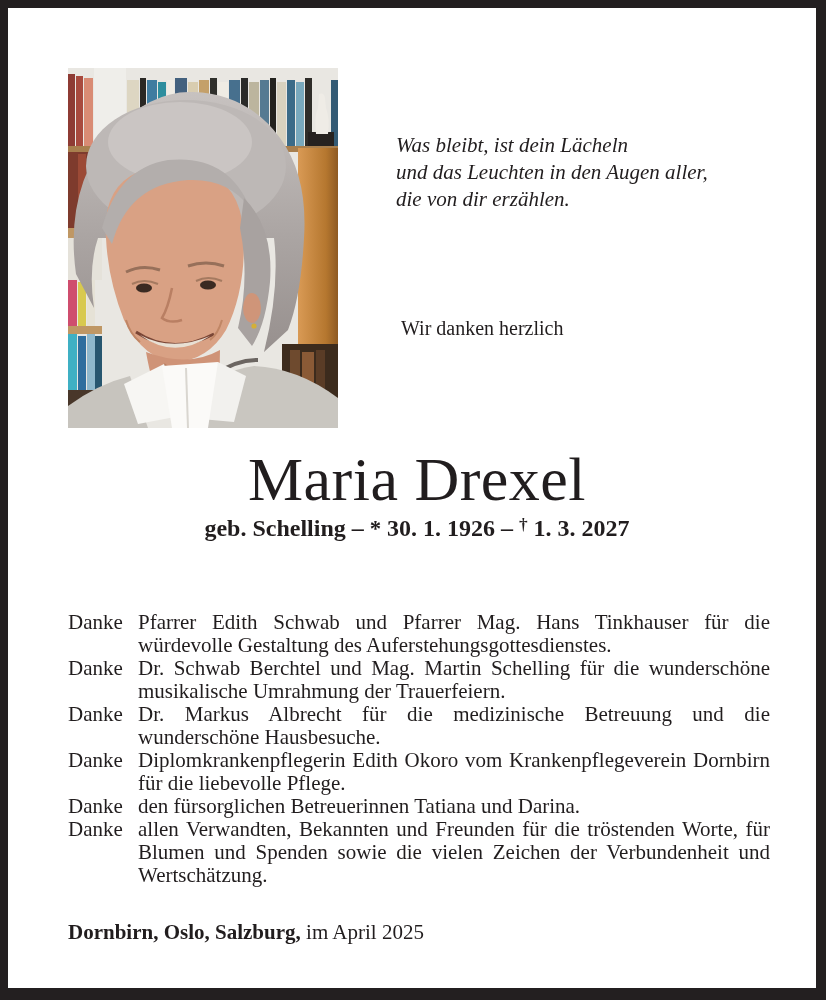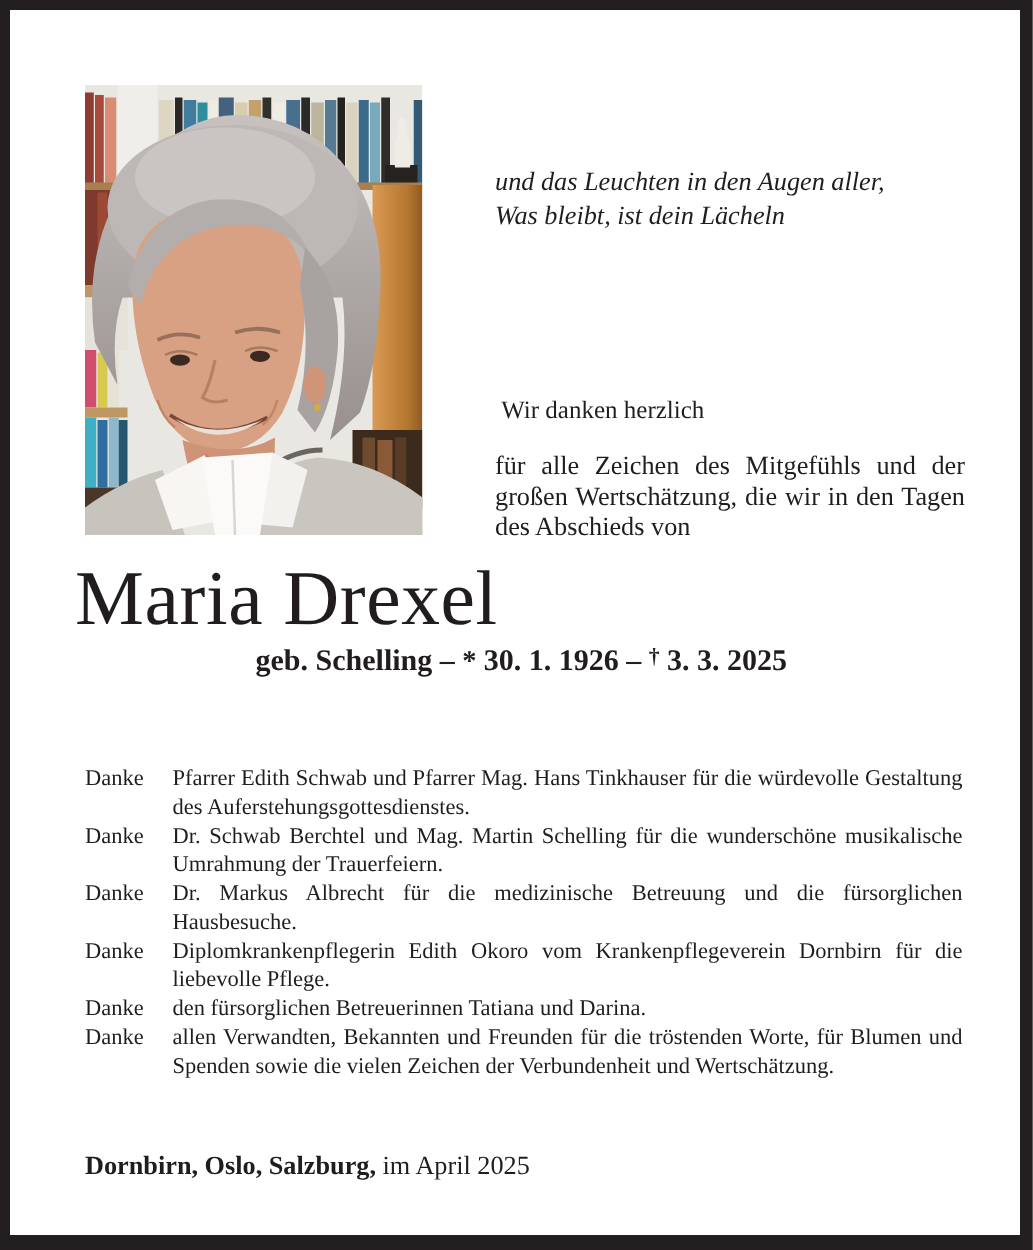--- a/index.html
+++ b/index.html
@@ -28,36 +28,36 @@
   .heading{
     position:absolute;left:396px;top:312px;width:380px;
     font-size:20px;font-weight:normal;margin:5px;
   }
   .intro{
     position:absolute;left:396px;top:360px;width:376px;
     font-size:21px;line-height:24.5px;text-align:justify;margin:0;
   }
   .name{
     position:absolute;left:60px;top:444px;width:714px;
-    font-size:62px;font-weight:normal;margin:0;
+    text-align:center;font-size:62px;font-weight:normal;margin:0;
     letter-spacing:0.5px;
   }
   .dates{
     position:absolute;left:60px;top:515px;width:714px;
     text-align:center;font-size:24px;font-weight:bold;
   }
   .dates .sym-star{font-size:0.95em;}
   .dates .sym-dagger{font-size:0.72em;vertical-align:0.35em;font-weight:bold;}
   .erfahren{
     position:absolute;left:68px;top:566px;width:702px;
     font-size:21px;margin:0;
   }
   .thanks{
     position:absolute;left:68px;top:611px;width:702px;
-    font-size:18px;line-height:23px;
+    font-size:21px;line-height:23px;
   }
   .thanks-row{display:grid;grid-template-columns:70px 1fr;}
   .thanks-text{text-align:justify;}
   .footer{
     position:absolute;left:68px;top:920px;width:702px;
     display:flex;justify-content:space-between;align-items:center;
     font-size:21px;
   }
   .footer-bold{font-weight:bold;}
 </style>
@@ -183,45 +183,45 @@
 
         <path d="M56 316 L96 296 L112 348 L70 356 Z" fill="#f7f6f3"></path>
         <path d="M150 294 L178 308 L166 354 L122 350 Z" fill="#f2f1ee"></path>
         <path d="M94 298 L150 294 L140 360 L104 360 Z" fill="#fbfaf8"></path>
         <path d="M118 300 L120 360" stroke="#d9d6d0" stroke-width="2"></path>
       </g>
     </svg>
   </figure>
 
   <div class="quote">
+    <span>Was bleibt, ist dein Lächeln</span>
     <span>und das Leuchten in den Augen aller,</span>
-    <span>Was bleibt, ist dein Lächeln</span>
+    <span>die von dir erzählen.</span>
   </div>
 
   <h2 class="heading">Wir danken herzlich</h2>
-  <p class="intro">für alle Zeichen des Mitgefühls und der großen Wertschätzung, die wir in den Tagen des Abschieds von</p>
 
   <h1 class="name">Maria Drexel</h1>
   <div class="dates">
-    <span>geb. Schelling – </span><span class="sym-star">* </span><span>30. 1. 1926 – </span><span class="sym-dagger">†</span><span> 3. 3. 2025</span>
+    <span>geb. Schelling – </span><span class="sym-star">* </span><span>30. 1. 1926 – </span><span class="sym-dagger">†</span><span> 1. 3. 2027</span>
   </div>
 
 
   <div class="thanks">
     <div class="thanks-row">
       <span class="thanks-label">Danke</span>
       <span class="thanks-text">Pfarrer Edith Schwab und Pfarrer Mag. Hans Tinkhauser für die würdevolle Gestaltung des Auferstehungsgottesdienstes.</span>
     </div>
     <div class="thanks-row">
       <span class="thanks-label">Danke</span>
       <span class="thanks-text">Dr. Schwab Berchtel und Mag. Martin Schelling für die wunderschöne musikalische Umrahmung der Trauerfeiern.</span>
     </div>
     <div class="thanks-row">
       <span class="thanks-label">Danke</span>
-      <span class="thanks-text">Dr. Markus Albrecht für die medizinische Betreuung und die fürsorglichen Hausbesuche.</span>
+      <span class="thanks-text">Dr. Markus Albrecht für die medizinische Betreuung und die wunderschöne Hausbesuche.</span>
     </div>
     <div class="thanks-row">
       <span class="thanks-label">Danke</span>
       <span class="thanks-text">Diplomkrankenpflegerin Edith Okoro vom Krankenpflegeverein Dornbirn für die liebevolle Pflege.</span>
     </div>
     <div class="thanks-row">
       <span class="thanks-label">Danke</span>
       <span class="thanks-text">den fürsorglichen Betreuerinnen Tatiana und Darina.</span>
     </div>
     <div class="thanks-row">

